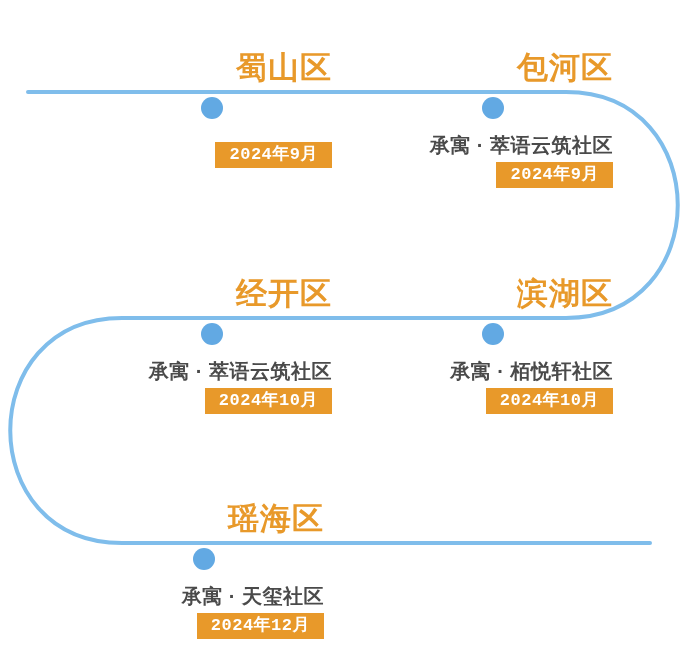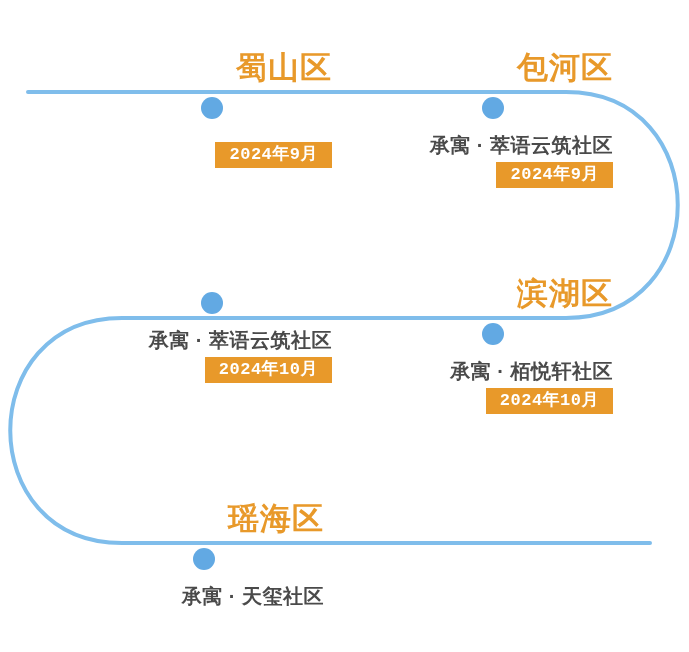--- a/index.html
+++ b/index.html
@@ -99,20 +99,21 @@
     <div class="district">包河区</div>
     <div class="gap-title"></div>
     <span class="dot"></span>
     <div class="gap-comm"></div>
     <div class="community">承寓 · 萃语云筑社区</div>
     <div class="gap-badge"></div>
     <span class="date-badge">2024年9月</span>
   </div>
 
   <div class="node" style="left:212px; top:258px;">
+    <div class="district">经开区</div>
     <div class="gap-title"></div>
     <span class="dot"></span>
     <div class="gap-comm"></div>
     <div class="community">承寓 · 萃语云筑社区</div>
     <div class="gap-badge"></div>
     <span class="date-badge">2024年10月</span>
   </div>
 
   <div class="node" style="left:493px; top:258px;">
     <div class="district">滨湖区</div>
@@ -124,15 +125,16 @@
     <span class="date-badge">2024年10月</span>
   </div>
 
   <div class="node" style="left:204px; top:483px;">
     <div class="district">瑶海区</div>
     <div class="gap-title"></div>
     <span class="dot"></span>
     <div class="gap-comm"></div>
     <div class="community">承寓 · 天玺社区</div>
     <div class="gap-badge"></div>
+    <span class="date-badge">2024年12月</span>
   </div>
 
 </div>
 
 </body></html>

